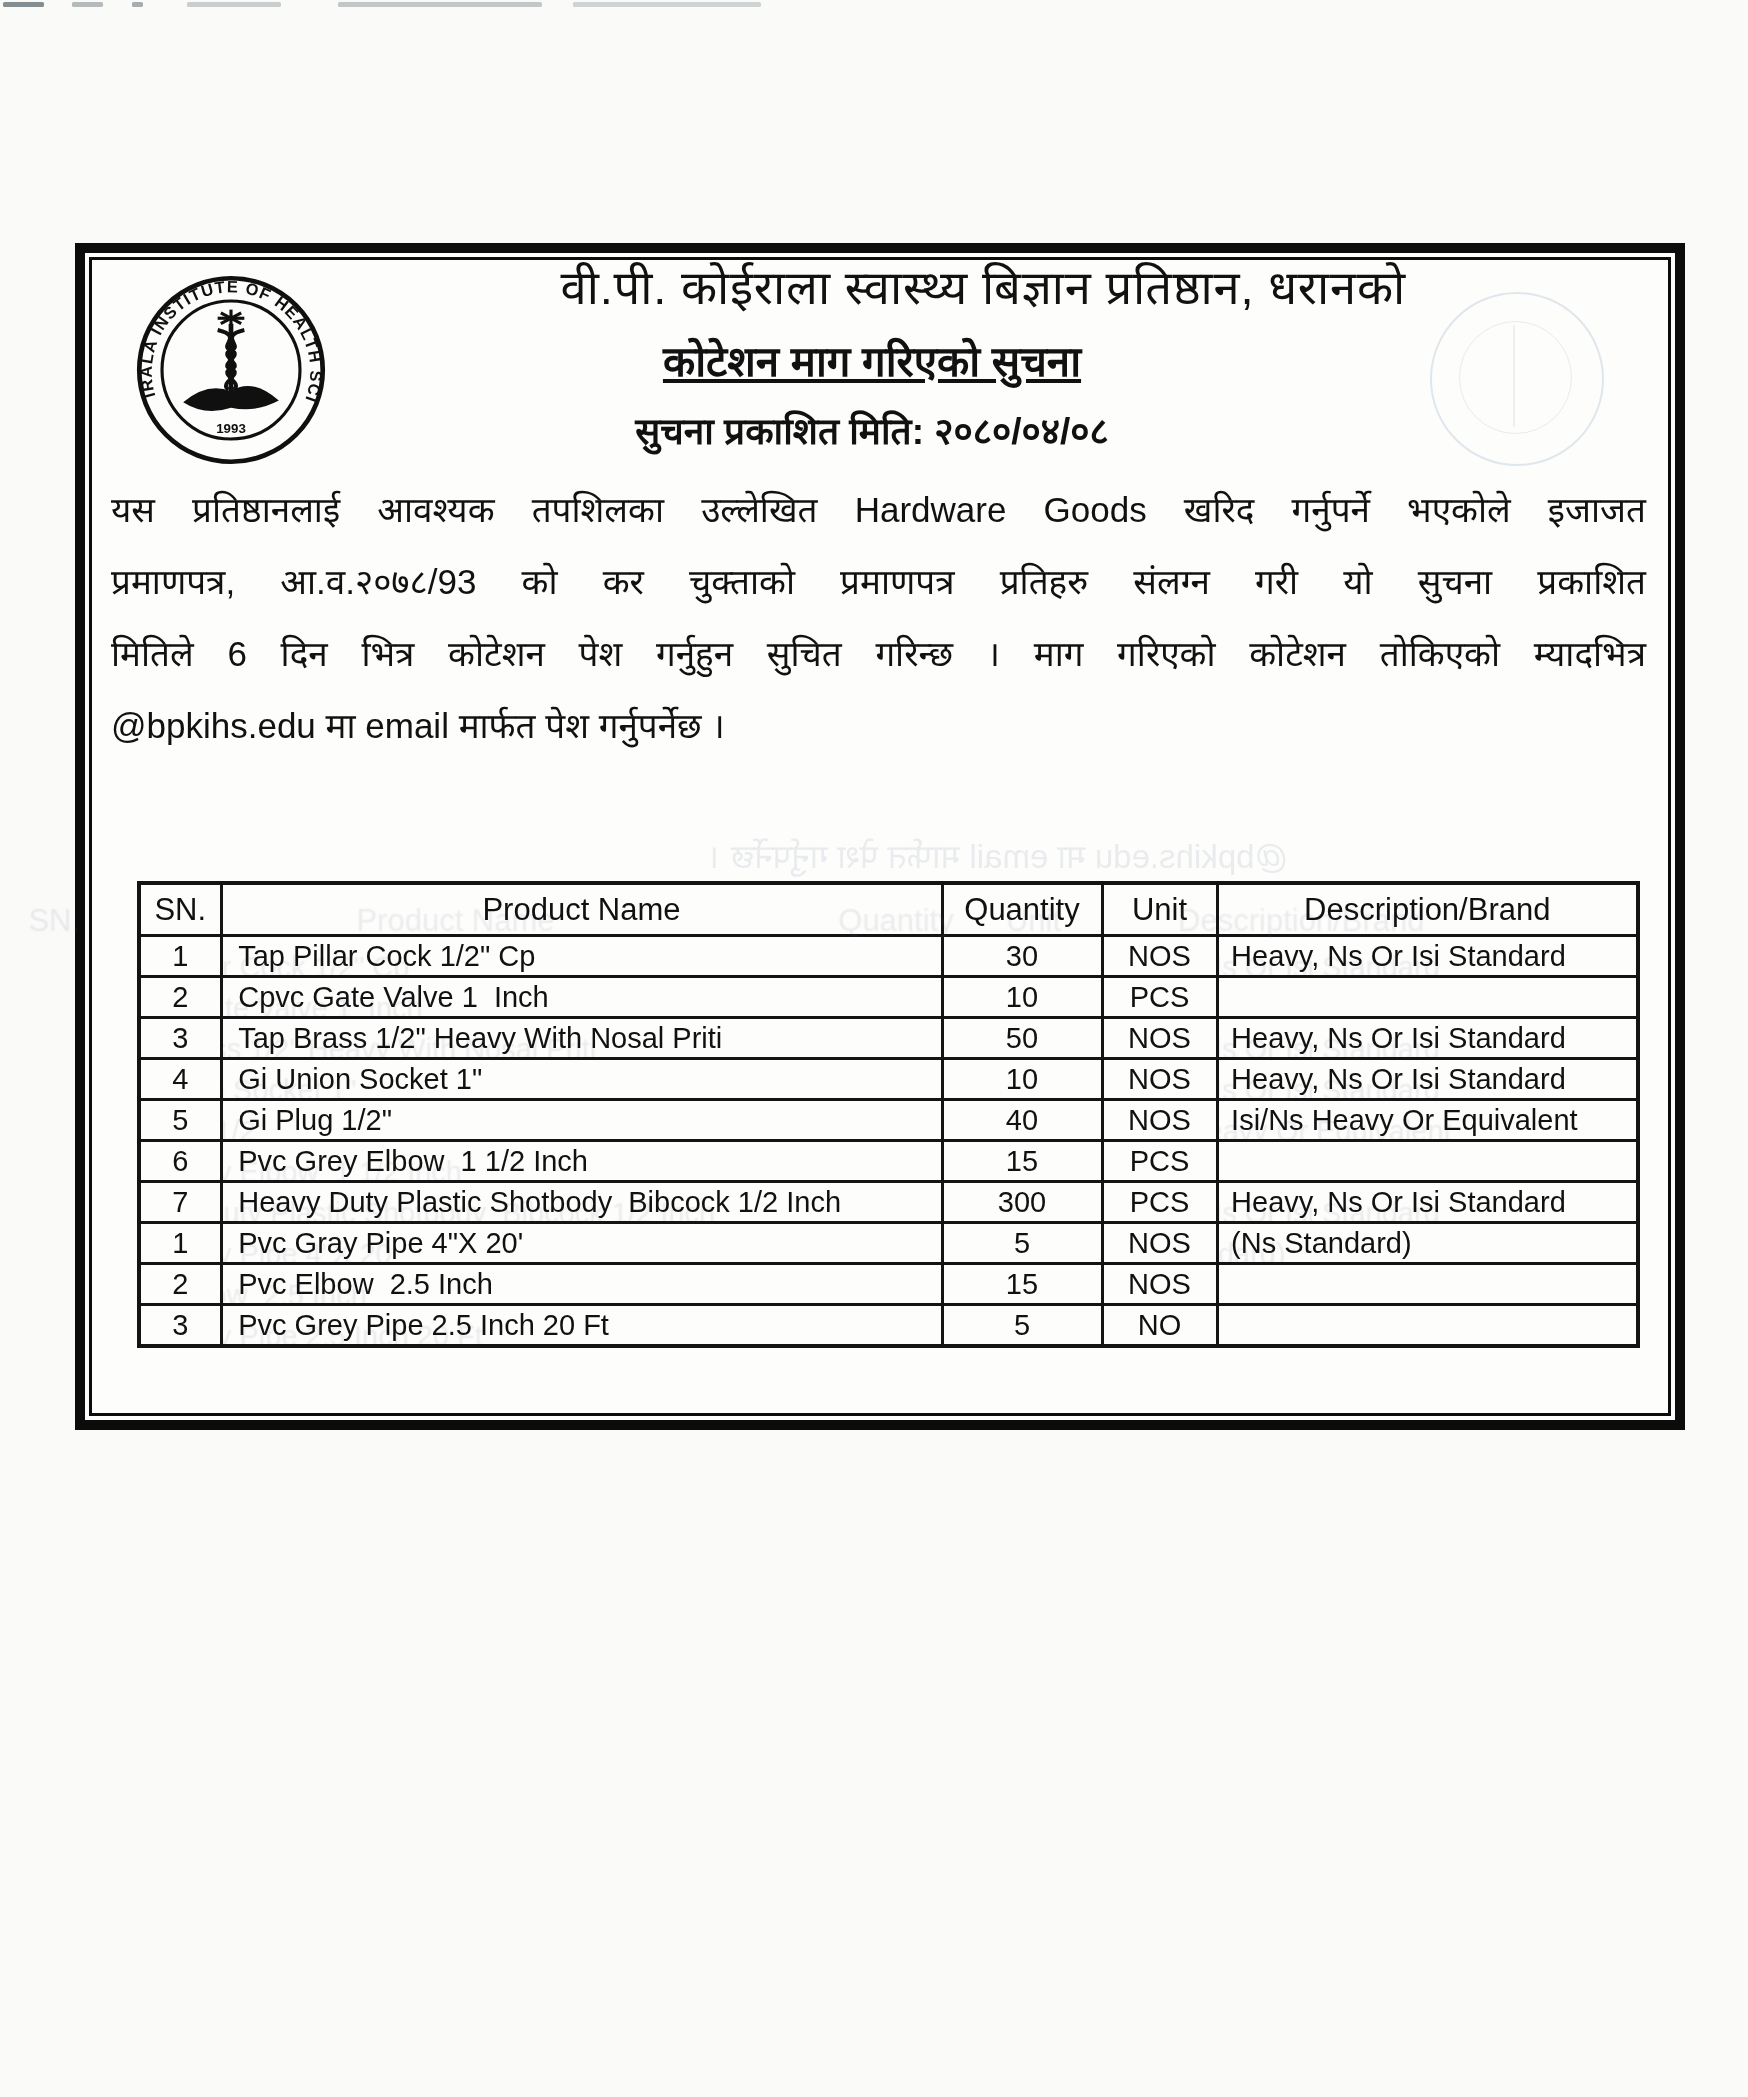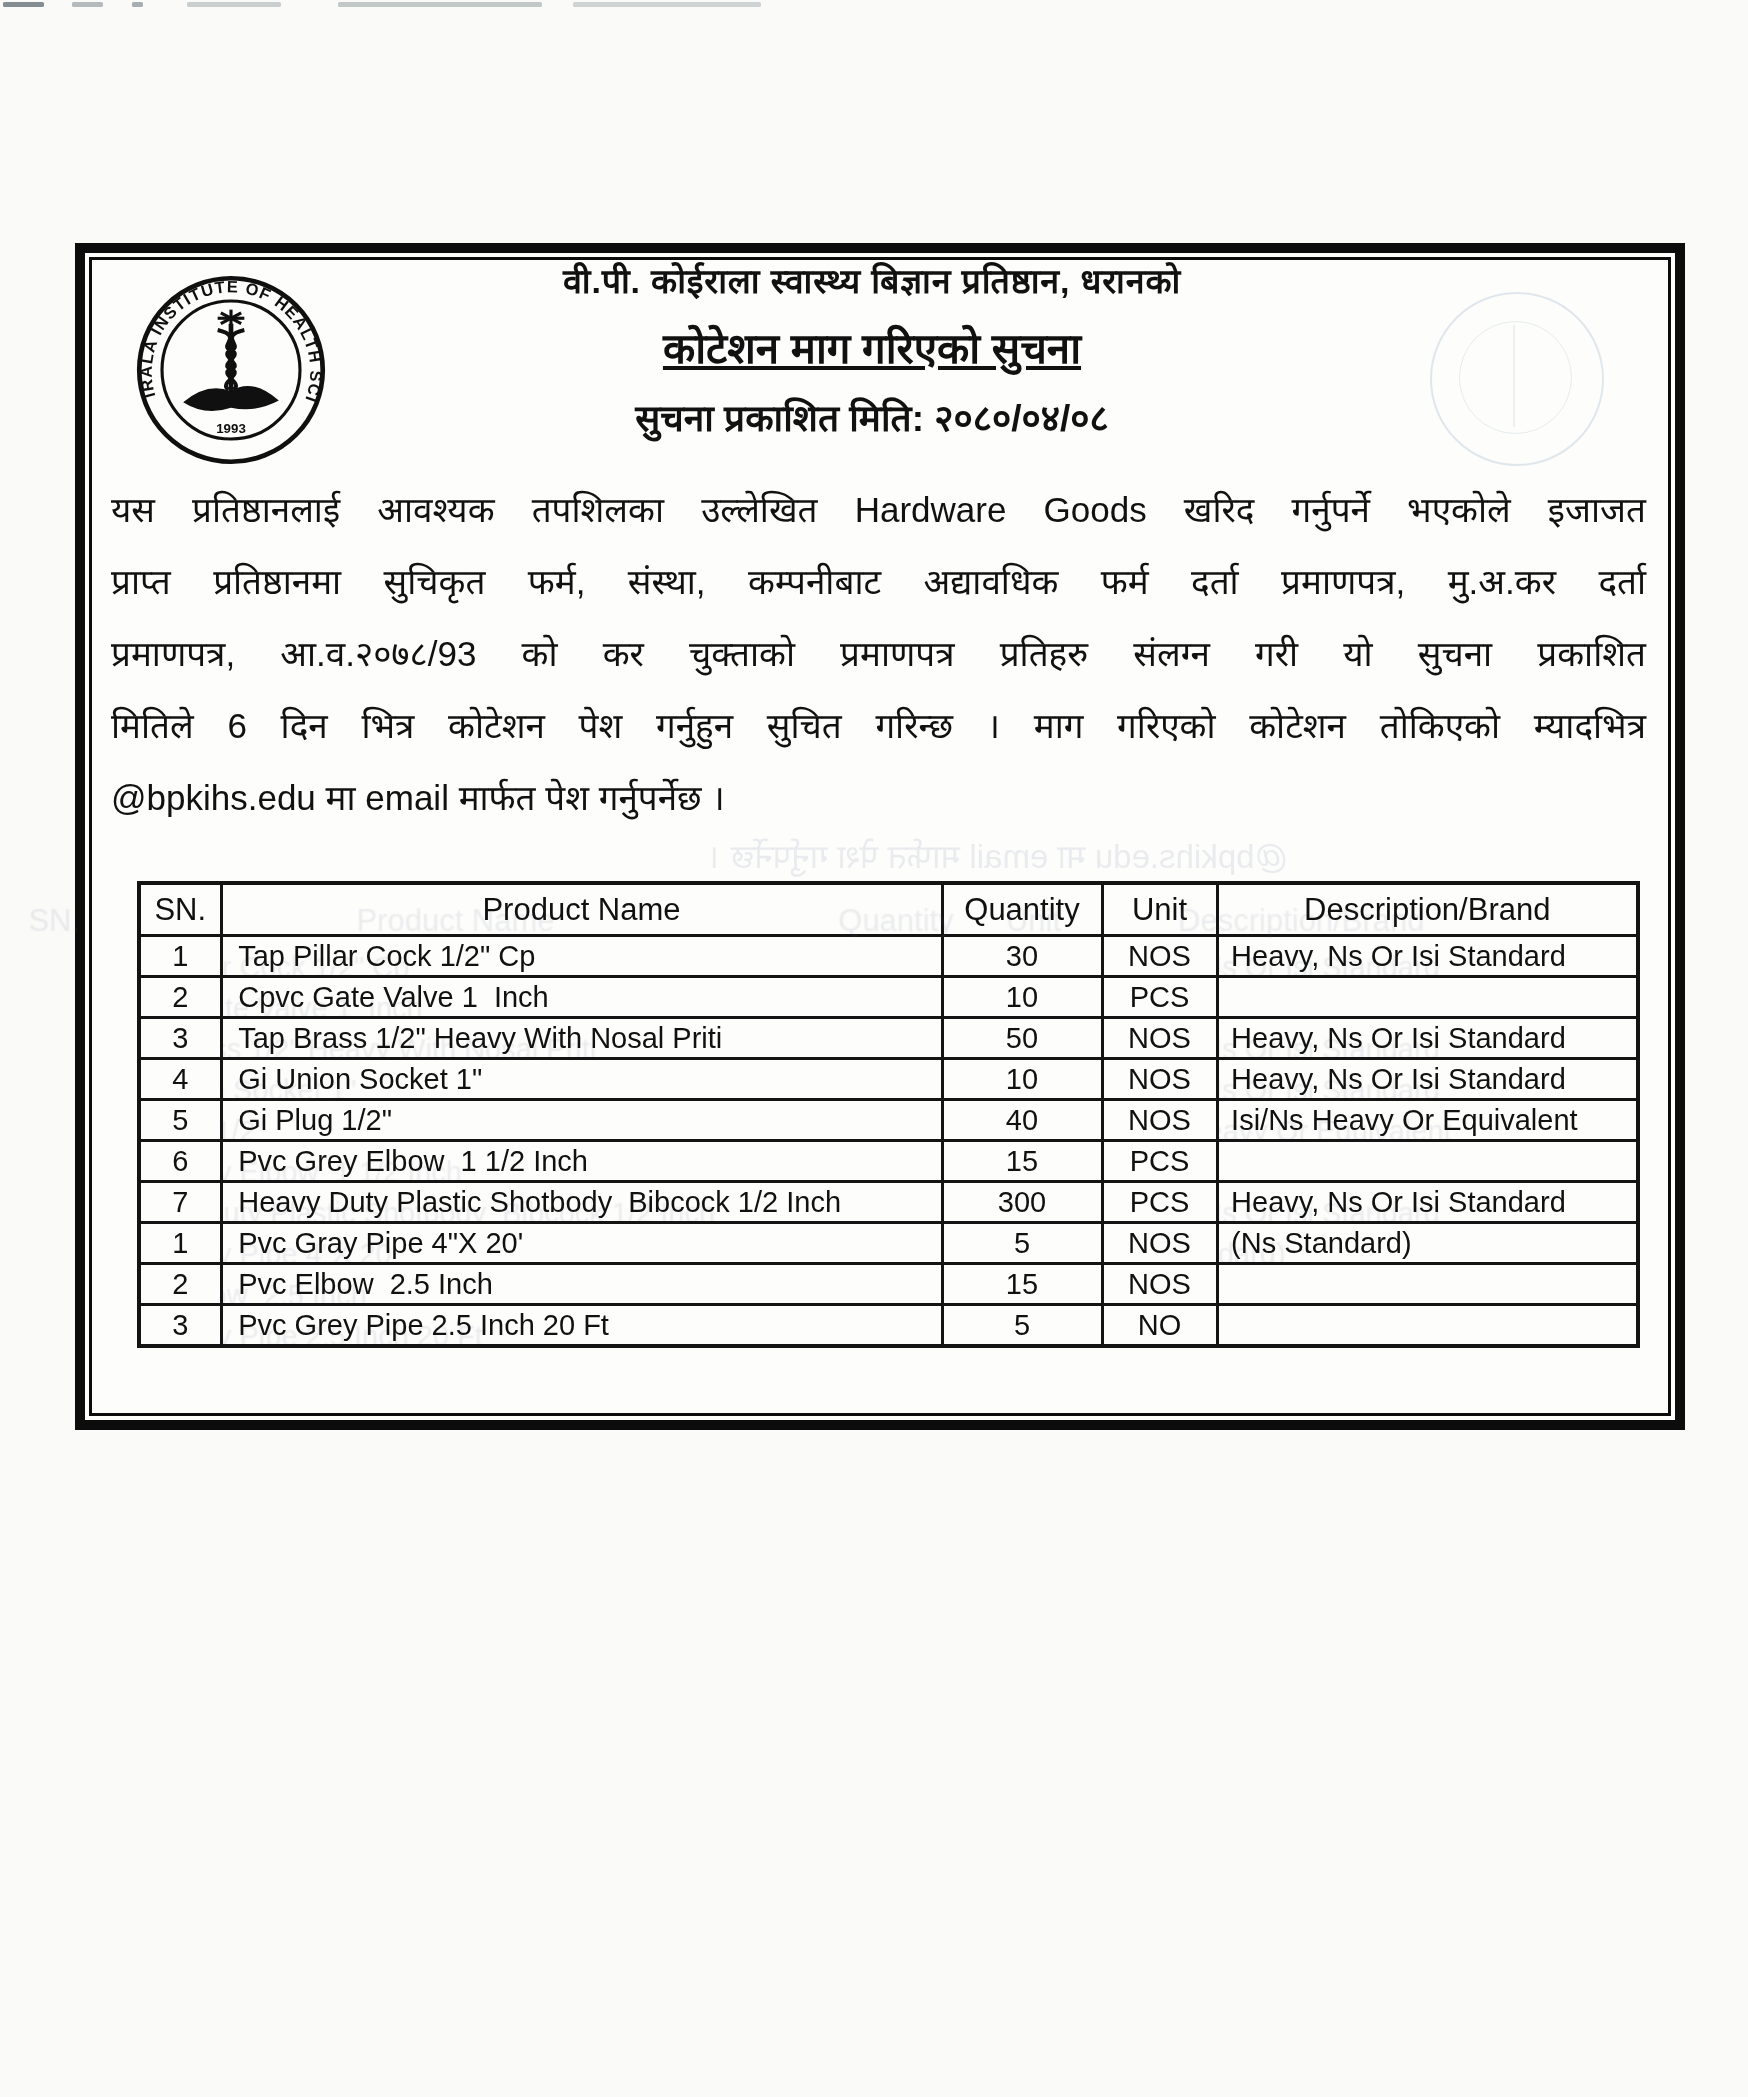--- a/index.html
+++ b/index.html
@@ -38,21 +38,21 @@
   .watermark::before{
     content:"";position:absolute;left:81px;top:31px;width:2.4px;height:102px;
     background:rgba(150,175,200,.22);
   }
 
   
   .logo{position:absolute;left:133px;top:272px;width:196px;height:196px;}
 
   
   .titles{position:absolute;left:338px;top:264px;width:1068px;text-align:center;}
-  .title-1{font-size:34px;font-weight:bold;line-height:1.0;letter-spacing:0.8px;}
+  .title-1{font-size:47px;font-weight:normal;line-height:1.0;letter-spacing:0.8px;text-align:right;}
   .title-2{font-size:42px;font-weight:bold;margin-top:30px;line-height:1.0;text-decoration:underline;}
   .title-3{font-size:37px;font-weight:bold;margin-top:30px;line-height:1.0;}
 
   
   .para{position:absolute;left:111px;top:474px;width:1535px;font-size:35px;font-weight:400;}
   .para .pline{line-height:72px;text-align:justify;text-align-last:justify;white-space:normal;}
   .para .pline.last{text-align-last:left;}
 
   
   .ghost-line{
@@ -132,21 +132,20 @@
   </div>
 
   <div class="titles">
     <div class="title-1">वी.पी. कोईराला स्वास्थ्य बिज्ञान प्रतिष्ठान, धरानको</div>
     <div class="title-2">कोटेशन माग गरिएको सुचना</div>
     <div class="title-3">सुचना प्रकाशित मिति: २०८०/०४/०८</div>
   </div>
 
   <div class="para">
     <div class="pline">यस प्रतिष्ठानलाई आवश्यक तपशिलका उल्लेखित Hardware Goods खरिद गर्नुपर्ने भएकोले इजाजत</div>
-    <div class="pline">प्राप्त प्रतिष्ठानमा सुचिकृत फर्म, संस्था, कम्पनीबाट अद्यावधिक फर्म दर्ता प्रमाणपत्र, मु.अ.कर दर्ता</div>
     <div class="pline">प्रमाणपत्र, आ.व.२०७८/93 को कर चुक्ताको प्रमाणपत्र प्रतिहरु संलग्न गरी यो सुचना प्रकाशित</div>
     <div class="pline">मितिले 6 दिन भित्र कोटेशन पेश गर्नुहुन सुचित गरिन्छ । माग गरिएको कोटेशन तोकिएको म्यादभित्र</div>
     <div class="pline last">@bpkihs.edu मा email मार्फत पेश गर्नुपर्नेछ ।</div>
   </div>
 
   <div class="ghost-line">@bpkihs.edu मा email मार्फत पेश गर्नुपर्नेछ ।</div>
 
   <table class="items-table">
     <colgroup>
       <col style="width:82px">

